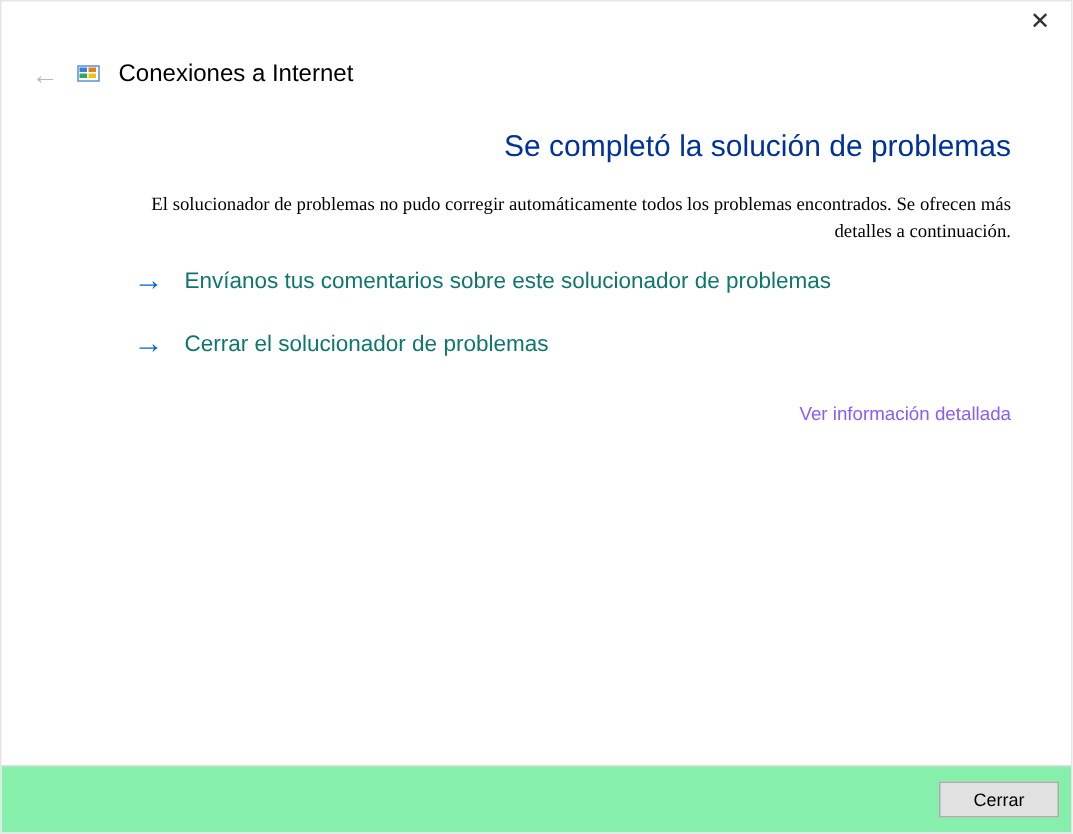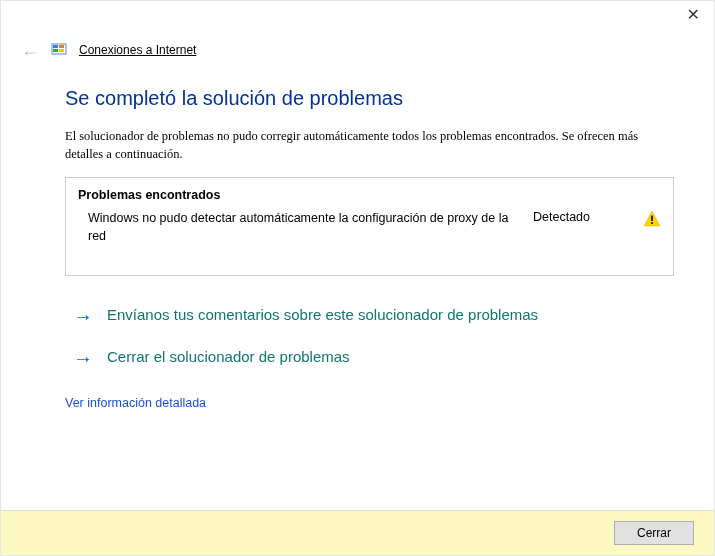--- a/index.html
+++ b/index.html
@@ -48,26 +48,26 @@
       width: 16px;
       height: 16px;
       display: inline-block;
       position: relative;
     }
     .hdr-icon svg {
       width: 16px;
       height: 16px;
     }
     .hdr-title {
-      font-size: 12px;
+      font-size: 16px;
       color: #000;
-      text-decoration: underline;
     }
     .content {
-      padding: 28px 40px 0 64px;
+      padding: 28px 40px 0 80px;
+      text-align: right;
     }
     .main-heading {
       color: #003399;
       font-size: 20px;
       font-weight: 400;
       margin-bottom: 18px;
     }
     .description {
       font-size: 12.5px;
       color: #000;
@@ -117,36 +117,36 @@
       color: #0066cc;
       font-size: 20px;
       line-height: 1;
       font-weight: 300;
     }
     .link-text {
       color: #0f766e;
       font-size: 15px;
     }
     .detail-link {
-      color: #1d4ed8;
+      color: #8b5cf6;
       font-size: 12.5px;
       cursor: pointer;
       margin-top: 8px;
       display: inline-block;
     }
     .footer {
       position: absolute;
       bottom: 0;
       left: 0;
       right: 0;
       border-top: 1px solid #ddd;
-      padding: 10px 20px;
+      padding: 10px 8px;
       display: flex;
       justify-content: flex-end;
-      background: #fef9c3;
+      background: #86efac;
     }
     .btn {
       background: #e1e1e1;
       border: 1px solid #adadad;
       padding: 4px 22px;
       font-size: 12px;
       font-family: inherit;
       cursor: pointer;
     }
   </style>
@@ -168,34 +168,20 @@
       <rect x="8" y="7" width="5" height="3" fill="#f1c40f"></rect>
     </svg>
   </span>
   <span class="hdr-title">Conexiones a Internet</span>
 </div>
 
 <div class="content">
   <h1 class="main-heading">Se completó la solución de problemas</h1>
   <p class="description">El solucionador de problemas no pudo corregir automáticamente todos los problemas encontrados. Se ofrecen más detalles a continuación.</p>
 
-  <div class="problems-box">
-    <div class="problems-header">Problemas encontrados</div>
-    <div class="problem-row">
-      <div class="problem-text">Windows no pudo detectar automáticamente la configuración de proxy de la red</div>
-      <div class="problem-status">Detectado</div>
-      <span class="warn-icon">
-        <svg viewBox="0 0 18 18">
-          <path d="M9 1 L17 16 L1 16 Z" fill="#ffd200" stroke="#e6b800" stroke-width="0.5"></path>
-          <rect x="8.2" y="5.5" width="1.6" height="5.5" fill="#000"></rect>
-          <rect x="8.2" y="12.2" width="1.6" height="1.8" fill="#000"></rect>
-        </svg>
-      </span>
-    </div>
-  </div>
 
   <div class="link-row">
     <span class="link-arrow">→</span>
     <span class="link-text">Envíanos tus comentarios sobre este solucionador de problemas</span>
   </div>
 
   <div class="link-row">
     <span class="link-arrow">→</span>
     <span class="link-text">Cerrar el solucionador de problemas</span>
   </div>

